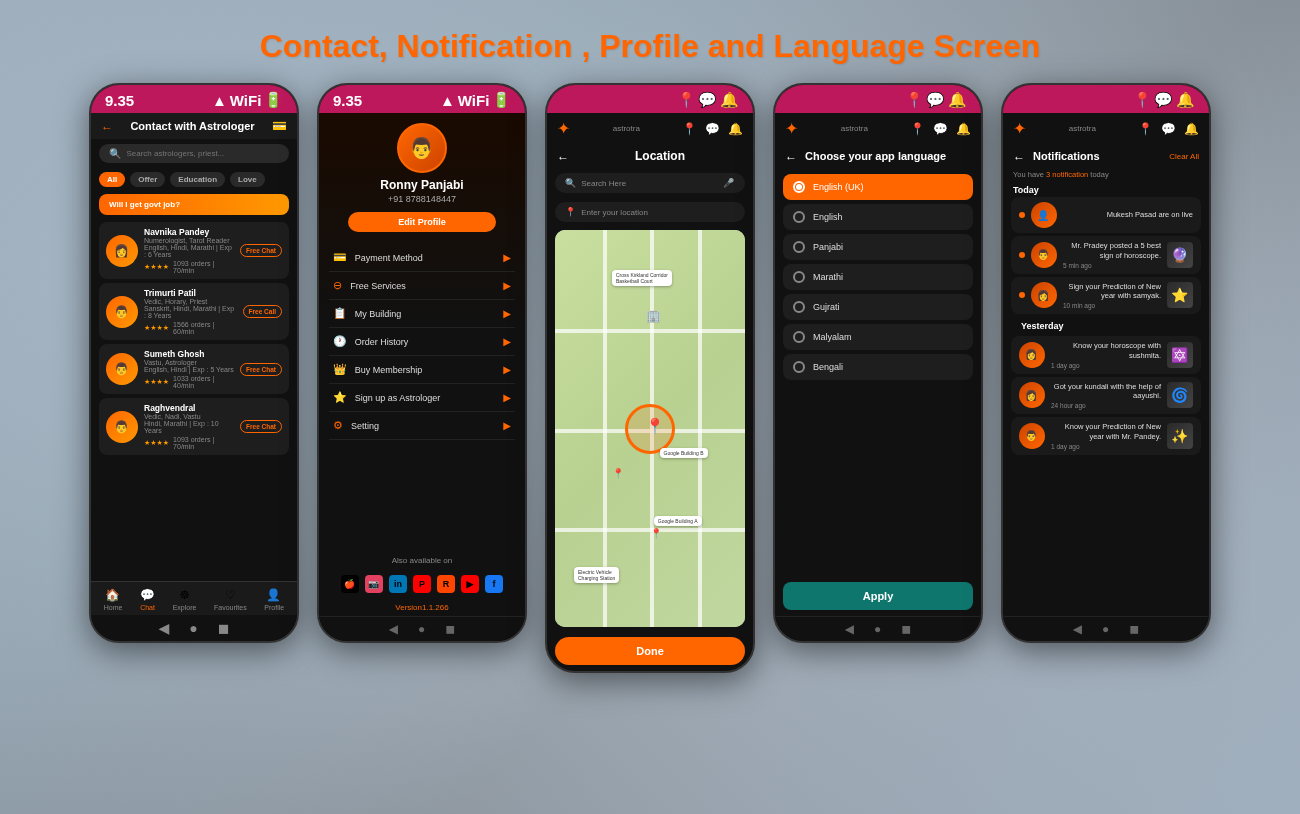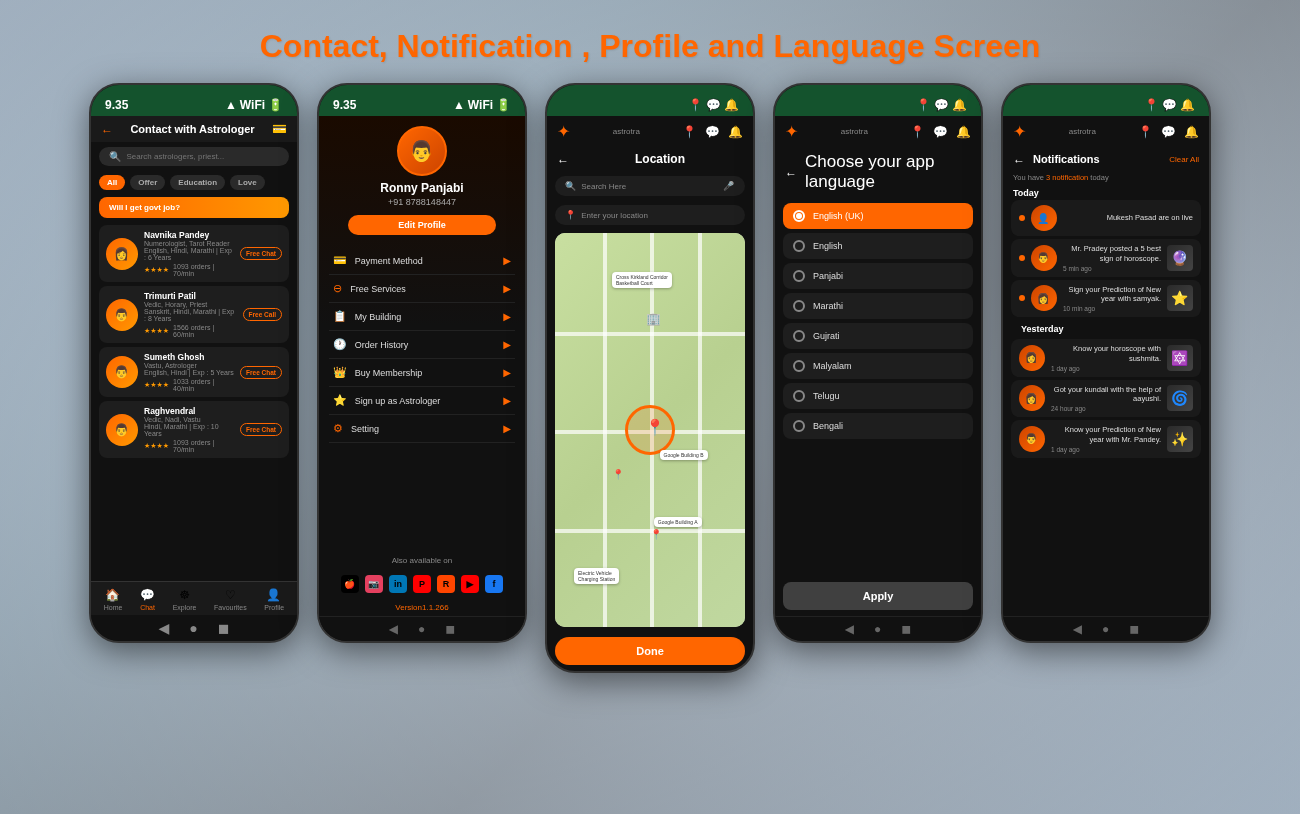--- a/index.html
+++ b/index.html
@@ -46,24 +46,24 @@
       display: flex;
       flex-direction: column;
       box-shadow: 0 8px 32px rgba(0,0,0,0.5);
       flex-shrink: 0;
     }
     
     .status-bar {
       display: flex;
       justify-content: space-between;
       align-items: center;
-      padding: 13px 14px 4px;
-      background: #14532d;
+      padding: 6px 14px 4px;
+      background: #be185d;
       color: #fff;
-      font-size: 12px;
+      font-size: 15px;
       font-weight: bold;
     }
     .status-icons { display: flex; gap: 3px; align-items: center; }
     
     .screen { flex: 1; overflow: hidden; display: flex; flex-direction: column; }
 
     
     .p1-header {
       background: #1a1a1a;
       padding: 6px 10px;
@@ -339,21 +339,21 @@
       justify-content: space-between;
       padding: 6px 10px;
     }
     .p4-nav-bar {
       background: #111;
       display: flex;
       align-items: center;
       gap: 8px;
       padding: 5px 10px;
     }
-    .p4-title { color: #fff; font-size: 17px; font-weight: normal; flex: 1; }
+    .p4-title { color: #fff; font-size: 11px; font-weight: bold; flex: 1; }
     .lang-list { flex: 1; overflow: hidden; padding: 6px 8px; display: flex; flex-direction: column; gap: 4px; }
     .lang-item {
       background: #1e1e1e;
       border-radius: 8px;
       padding: 7px 10px;
       display: flex;
       align-items: center;
       gap: 8px;
       cursor: pointer;
     }
@@ -365,21 +365,21 @@
       flex-shrink: 0;
       display: flex; align-items: center; justify-content: center;
     }
     .lang-radio-active {
       border-color: #fff;
     }
     .lang-radio-dot { width: 6px; height: 6px; border-radius: 50%; background: #fff; }
     .lang-label { color: #fff; font-size: 9px; }
     .lang-label-inactive { color: #ddd; }
     .p4-apply-btn {
-      background: #404040;
+      background: #0f766e;
       color: #fff;
       font-size: 11px;
       font-weight: bold;
       border: none;
       border-radius: 8px;
       padding: 8px;
       margin: 6px 8px;
       cursor: pointer;
       text-align: center;
     }
@@ -760,24 +760,20 @@
         <div class="lang-item">
           <div class="lang-radio"></div>
           <span class="lang-label lang-label-inactive">Gujrati</span>
         </div>
         <div class="lang-item">
           <div class="lang-radio"></div>
           <span class="lang-label lang-label-inactive">Malyalam</span>
         </div>
         <div class="lang-item">
           <div class="lang-radio"></div>
-          <span class="lang-label lang-label-inactive">Telugu</span>
-        </div>
-        <div class="lang-item">
-          <div class="lang-radio"></div>
           <span class="lang-label lang-label-inactive">Bengali</span>
         </div>
       </div>
       <button class="p4-apply-btn">Apply</button>
       <div class="phone-bottom-nav">
         <span class="pbn-icon">◀</span>
         <span class="pbn-icon">●</span>
         <span class="pbn-icon">◼</span>
       </div>
     </div>

